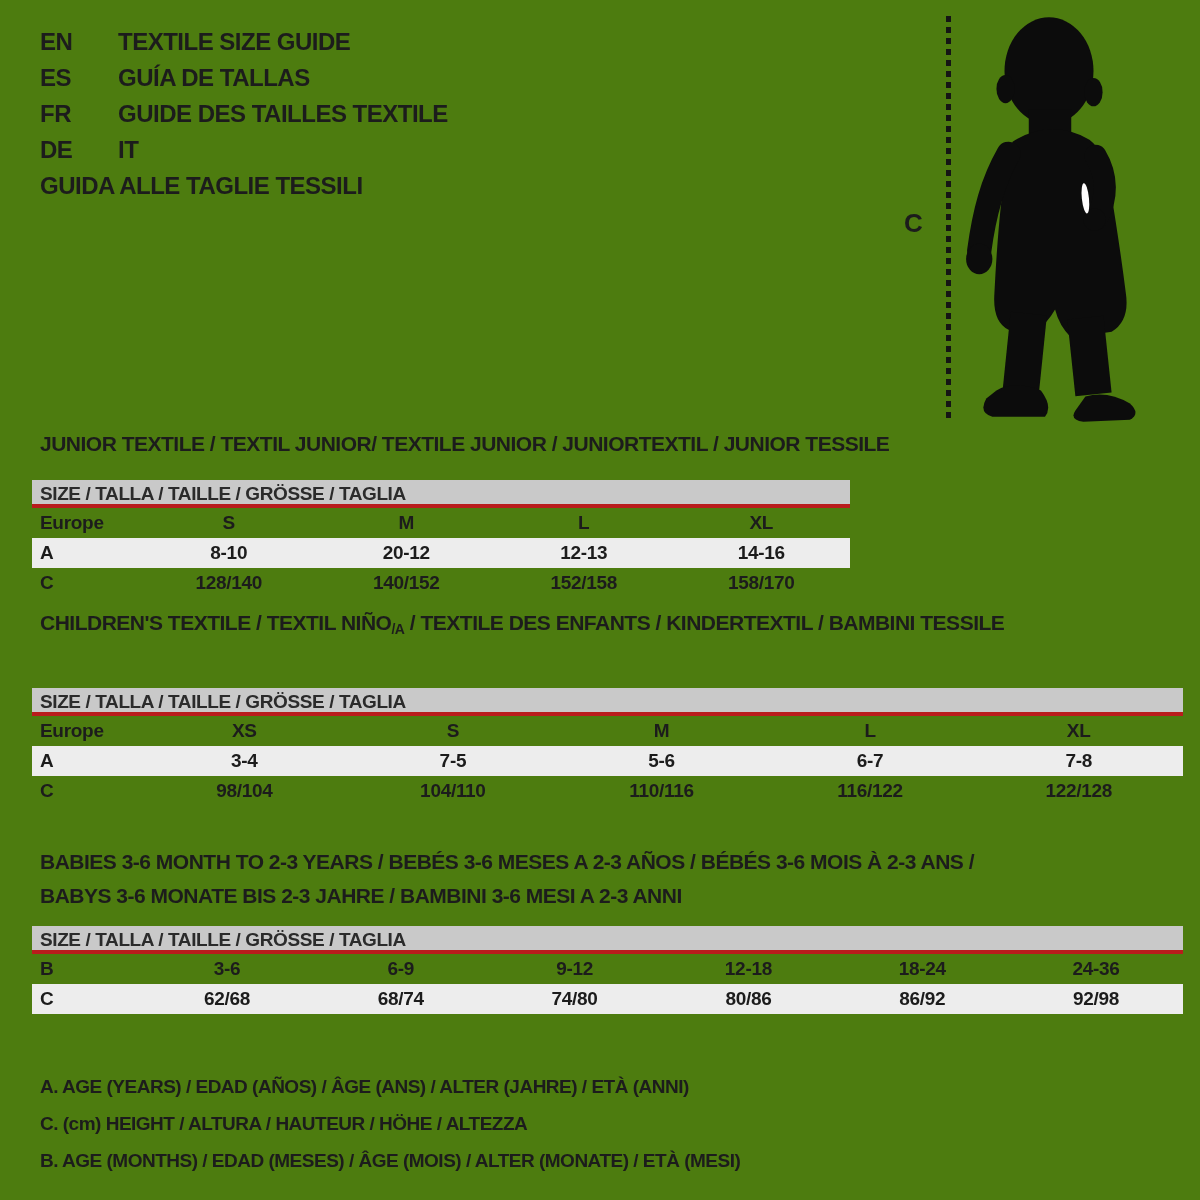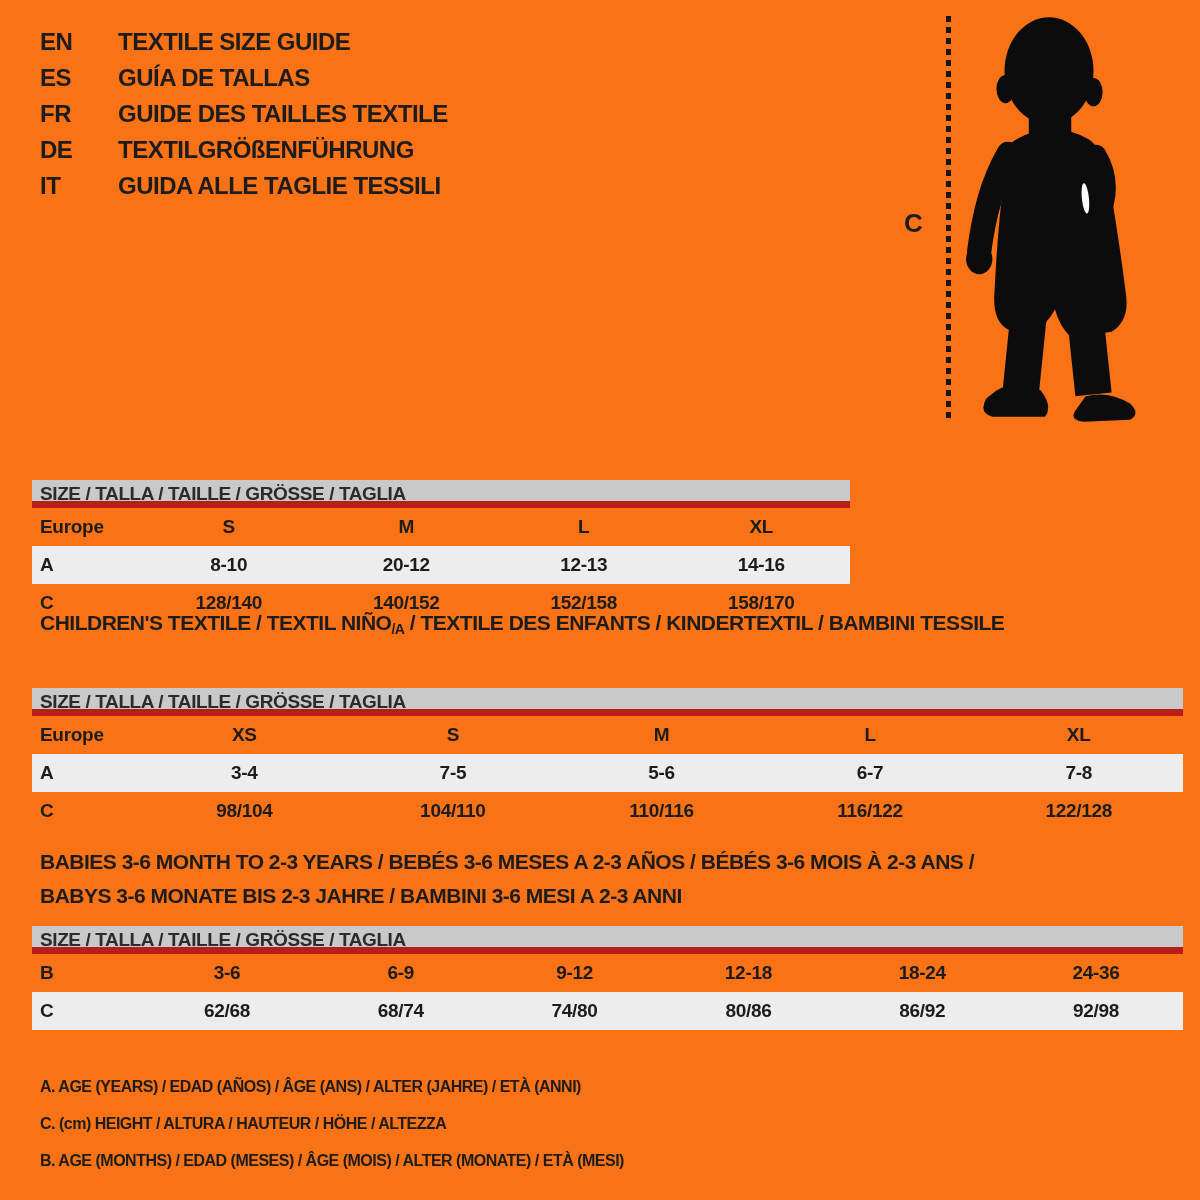--- a/index.html
+++ b/index.html
@@ -3,21 +3,21 @@
 <meta charset="utf-8">
 <style>
   html,body{margin:0;padding:0;}
   body{
     width:1200px;height:1200px;
     background:#ffffff;
     font-family:"Liberation Sans", sans-serif;
     color:#1c1c1c;
     -webkit-font-smoothing:antialiased;
   }
-  .page{position:relative;width:1200px;height:1200px;overflow:hidden;background:#f97316;}
+  .page{position:relative;width:1200px;height:1200px;overflow:hidden;background:#4d7c0f;}
 
   
   .lang-list{
     position:absolute;left:40px;top:24px;
     display:grid;grid-template-columns:78px auto;
     font-size:24px;font-weight:700;letter-spacing:-0.5px;
     line-height:36px;white-space:nowrap;
   }
 
   
@@ -36,40 +36,40 @@
     position:absolute;left:40px;
     font-size:21px;font-weight:700;letter-spacing:-0.5px;white-space:nowrap;
   }
   .sec-title .subsmall{font-size:14px;vertical-align:-4px;}
   .babies-title{line-height:34px;}
 
   
   .sg-table{position:absolute;left:32px;}
   .size-bar{
     height:28px;line-height:27px;
-    background:#c9c9c9;border-bottom:7px solid #b91c1c;
+    background:#c9c9c9;border-bottom:4px solid #b91c1c;
     padding-left:8px;
     font-size:19px;font-weight:700;letter-spacing:-0.4px;color:#2b2b2b;
     box-sizing:border-box;
   }
   .trow{
-    display:grid;height:38px;align-items:center;
+    display:grid;height:30px;align-items:center;
     font-size:19px;font-weight:700;letter-spacing:-0.3px;
   }
   .cols4{grid-template-columns:108px repeat(4,1fr);}
   .cols5{grid-template-columns:108px repeat(5,1fr);}
   .cols6{grid-template-columns:108px repeat(6,1fr);}
   .trow .lbl{padding-left:8px;text-align:left;}
   .trow .val{text-align:center;}
   .gray{background:#ededed;}
 
   
   .legend{
     position:absolute;left:40px;top:1068px;
-    font-size:16px;font-weight:700;letter-spacing:-0.5px;
+    font-size:19px;font-weight:700;letter-spacing:-0.5px;
     line-height:37px;white-space:nowrap;
   }
 
   .junior-title{top:432px;}
   .junior-table{top:480px;width:818px;}
   .children-title{top:611px;}
   .children-table{top:688px;width:1151px;}
   .babies-title{top:845px;}
   .babies-table{top:926px;width:1151px;}
 </style>
@@ -79,21 +79,20 @@
 <div class="page">
 
   <div class="lang-list">
     <span>EN</span>
     <span>TEXTILE SIZE GUIDE</span>
     <span>ES</span>
     <span>GUÍA DE TALLAS</span>
     <span>FR</span>
     <span>GUIDE DES TAILLES TEXTILE</span>
     <span>DE</span>
-    <span>TEXTILGRÖßENFÜHRUNG</span>
     <span>IT</span>
     <span>GUIDA ALLE TAGLIE TESSILI</span>
   </div>
 
   <div class="measure-line"></div>
   <div class="measure-label">C</div>
   <svg class="silhouette" viewBox="0 0 180 405" aria-hidden="true">
     <g fill="#0c0c0c" stroke="none">
 
       <ellipse cx="90" cy="58" rx="44" ry="53"></ellipse>
@@ -113,20 +112,21 @@
       <ellipse cx="126" cy="184" rx="3.5" ry="15" fill="#fefdfd" transform="rotate(-6 126 184)"></ellipse>
 
       <path d="M70 298 L 62 376" fill="none" stroke="#0c0c0c" stroke-width="36" stroke-linecap="butt"></path>
       <path d="M126 302 L 134 378" fill="none" stroke="#0c0c0c" stroke-width="36" stroke-linecap="butt"></path>
 
       <path d="M28 382 Q 20 396 34 400 L 86 400 Q 94 390 82 374 Q 56 364 38 374 Z"></path>
       <path d="M116 394 Q 110 403 124 405 L 170 403 Q 181 397 170 387 Q 148 374 126 380 Z"></path>
     </g>
   </svg>
 
+  <div class="sec-title junior-title">JUNIOR TEXTILE / TEXTIL JUNIOR/ TEXTILE JUNIOR / JUNIORTEXTIL / JUNIOR TESSILE</div>
   <div class="sg-table junior-table">
     <div class="size-bar">SIZE / TALLA / TAILLE / GRÖSSE / TAGLIA</div>
     <div class="trow cols4">
       <span class="lbl">Europe</span>
       <span class="val">S</span>
       <span class="val">M</span>
       <span class="val">L</span>
       <span class="val">XL</span>
     </div>
     <div class="trow cols4 gray">

